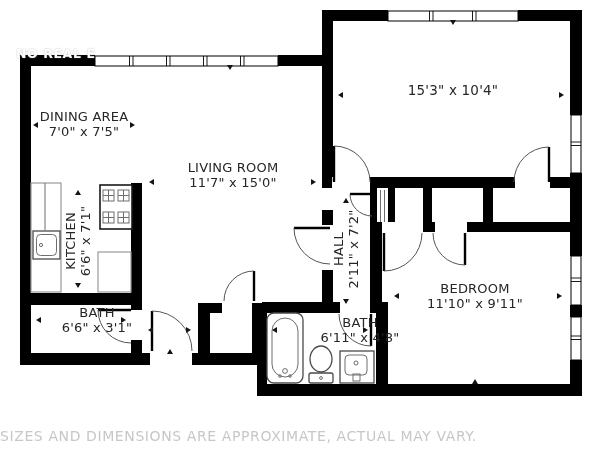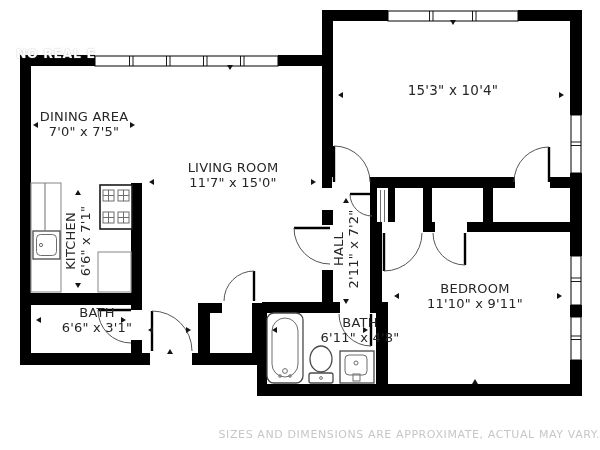--- a/index.html
+++ b/index.html
@@ -15,22 +15,22 @@
   .fix2{fill:none;stroke:#6e6e6e;stroke-width:1;}
   .cnt{fill:#ffffff;stroke:#9a9a9a;stroke-width:1.2;}
   .room-label{position:absolute;transform:translate(-50%,-50%);text-align:center;color:#262626;
               font-size:13px;line-height:15px;letter-spacing:.2px;white-space:nowrap;}
   .room-label.vert{transform:translate(-50%,-50%) rotate(-90deg);}
   .rname,.dims{display:block;}
   .room-label.big{font-size:13.5px;}
   .watermark{position:absolute;left:16px;top:46px;width:84px;overflow:hidden;color:#ffffff;
              font-size:12.5px;font-weight:bold;letter-spacing:.6px;white-space:nowrap;
              text-shadow:0 0 2px rgba(130,130,130,.55);}
-  .disclaimer{position:absolute;left:0;right:0;top:428px;text-align:right;color:#c7c7c7;
-              font-size:11px;letter-spacing:.6px;}
+  .disclaimer{position:absolute;left:0;right:0;top:428px;text-align:left;color:#c7c7c7;
+              font-size:14px;letter-spacing:.6px;}
 </style>
 </head>
 <body>
 
 <div class="stage">
 
   <svg width="600" height="450" viewBox="0 0 600 450">
 
     <g>
       <rect class="wall" x="20" y="55" width="75" height="11"></rect>

